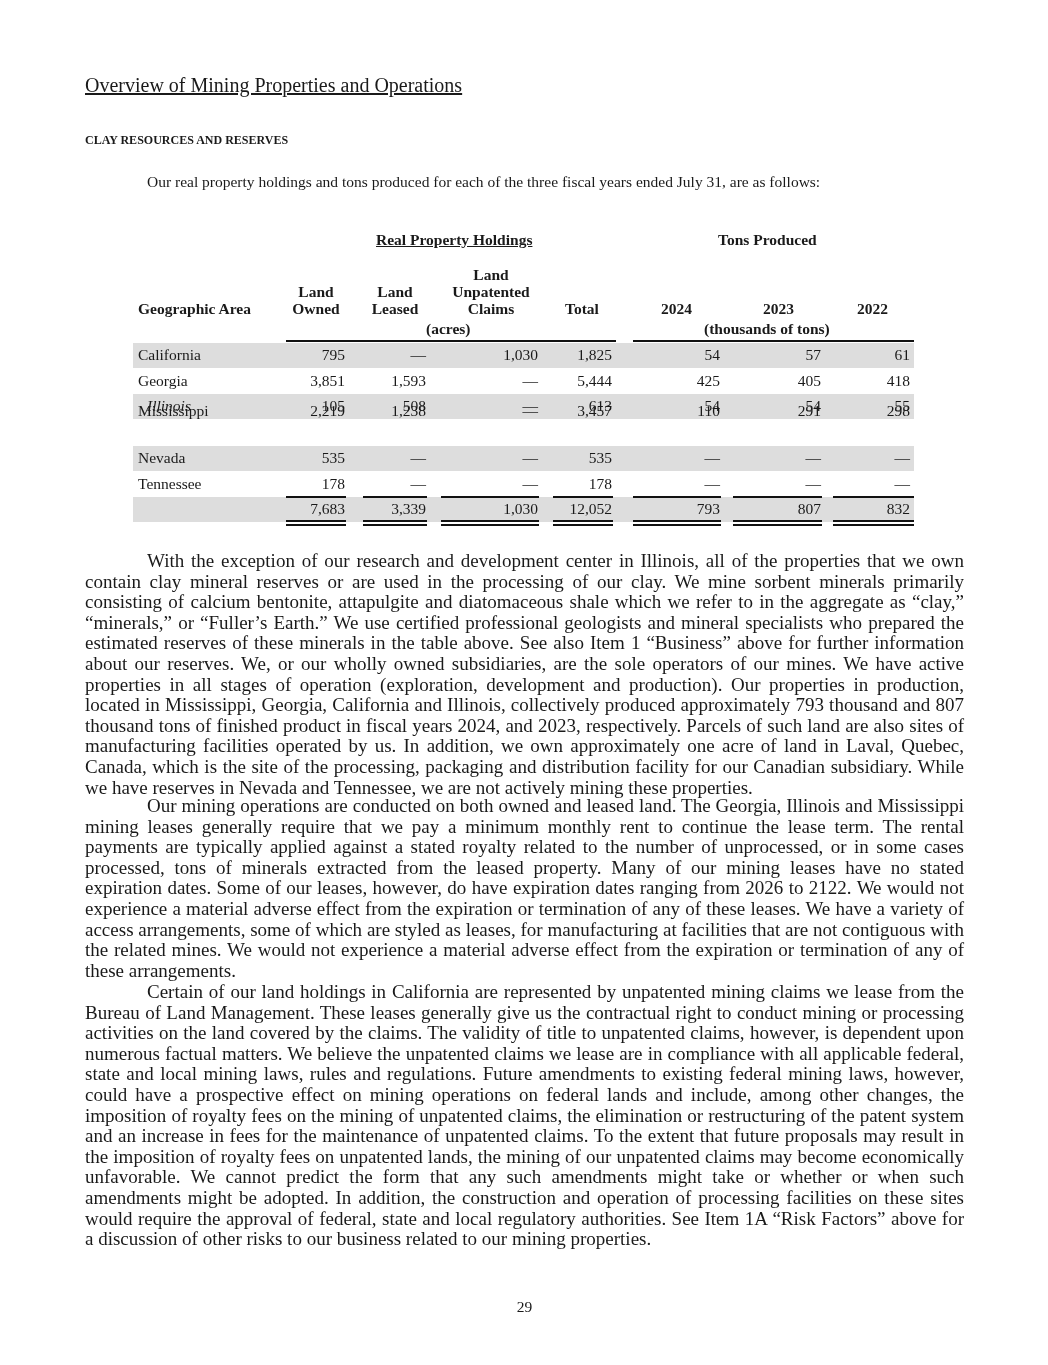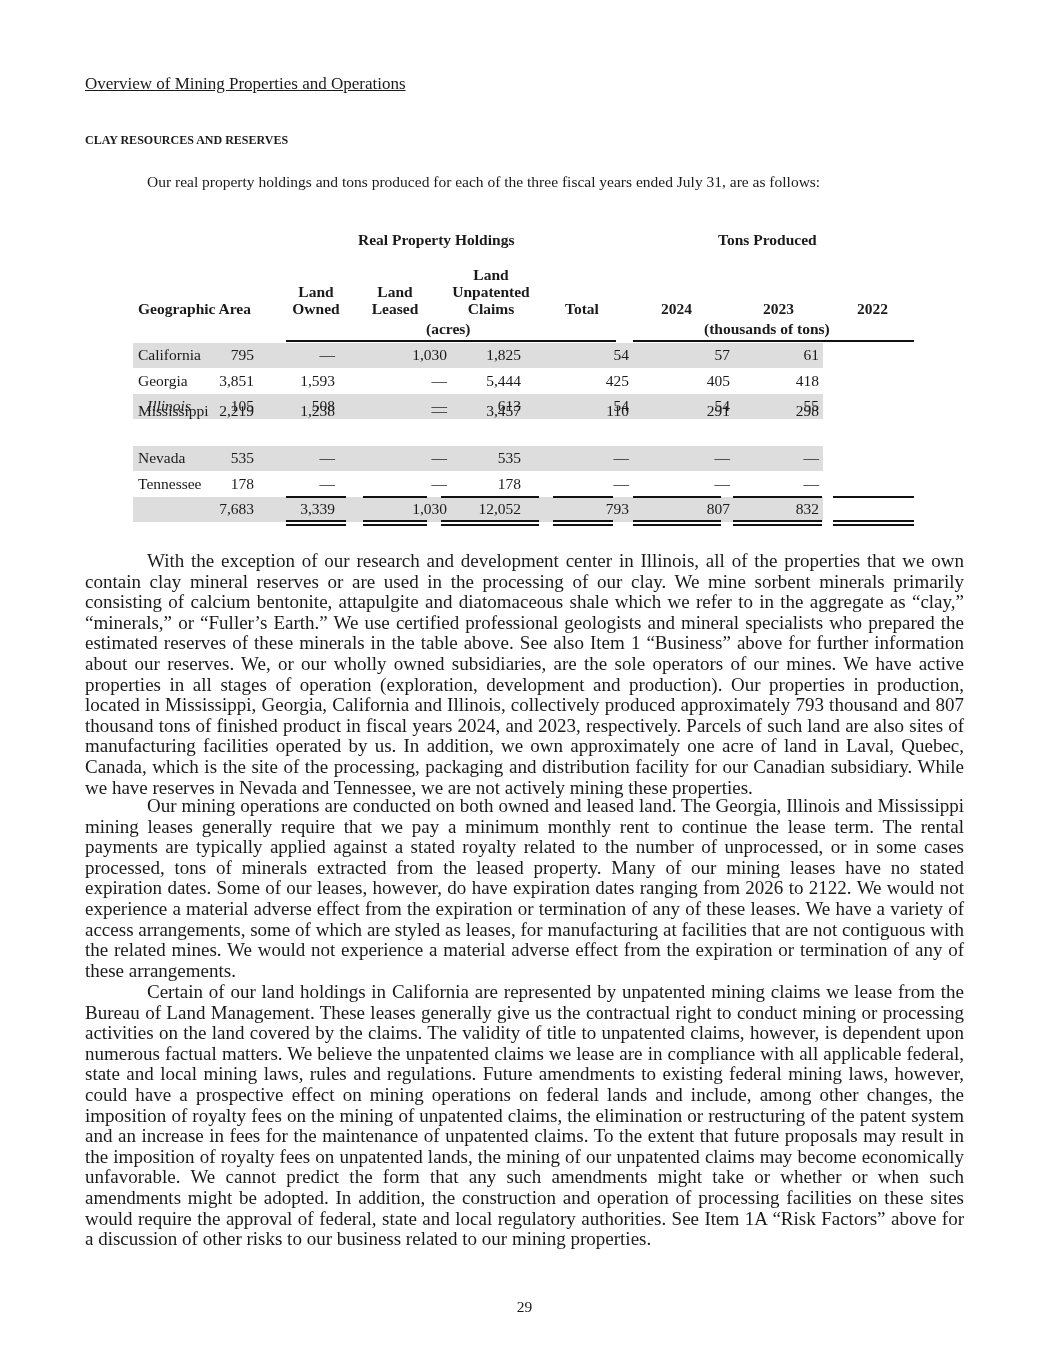--- a/index.html
+++ b/index.html
@@ -4,38 +4,38 @@
 <style>
   html, body { margin: 0; padding: 0; background: #ffffff; }
   body {
     width: 1048px; height: 1365px; position: relative; overflow: hidden;
     font-family: "Liberation Serif", "DejaVu Serif", serif;
     color: #1a1a1a;
   }
   .page { position: absolute; left: 85px; top: 0; width: 879px; }
   .section-title {
     position: absolute; left: 0; top: 74px;
-    font-size: 17px; text-decoration: underline; white-space: nowrap;
+    font-size: 20px; text-decoration: underline; white-space: nowrap;
   }
   .sub-heading {
     position: absolute; left: 0; top: 133px;
     font-size: 12px; font-weight: bold; white-space: nowrap;
   }
   .intro {
     position: absolute; left: 62px; top: 173px;
     font-size: 15.5px; white-space: nowrap;
   }
 
   
   .tbl { position: absolute; left: 48px; top: 0; width: 781px; font-size: 15.5px; }
   .tbl .abs { position: absolute; white-space: nowrap; }
   .bold { font-weight: bold; }
   .grp-hdr { top: 231px; }
   .col-hdr { text-align: center; line-height: 17px; }
-  .row { position: absolute; left: 0; width: 690px; height: 25px; }
+  .row { position: absolute; left: 0; width: 781px; height: 25px; }
   .row.shade { background: #dddddd; }
   .cell { position: absolute; top: 3px; white-space: nowrap; }
   .cell.num { text-align: right; }
   .rule { position: absolute; height: 0; border-top: 2px solid #111; }
   .dbl { position: absolute; height: 2px; border-top: 2px solid #111; border-bottom: 2px solid #111; }
 
   .para {
     position: absolute; left: 0; width: 879px;
     font-size: 19px; line-height: 20.6px; text-align: justify;
     text-indent: 62px; margin: 0;
@@ -49,21 +49,21 @@
 <body>
 
 <div class="page">
 
   <div class="section-title">Overview of Mining Properties and Operations</div>
   <div class="sub-heading">CLAY RESOURCES AND RESERVES</div>
   <div class="intro">Our real property holdings and tons produced for each of the three fiscal years ended July 31, are as follows:</div>
 
   <div class="tbl">
 
-    <div class="abs bold grp-hdr" style="left:225px;">Real Property Holdings</div>
+    <div class="abs bold grp-hdr" style="left:243px;text-decoration:underline;">Real Property Holdings</div>
     <div class="abs bold grp-hdr" style="left:585px;">Tons Produced</div>
 
     <div class="abs bold" style="left:5px; top:300px;">Geographic Area</div>
 
     <div class="abs bold col-hdr" style="left:153px; top:283px; width:60px;">
       <div>Land</div>
       <div>Owned</div>
     </div>
     <div class="abs bold col-hdr" style="left:230px; top:283px; width:64px;">
       <div>Land</div>

